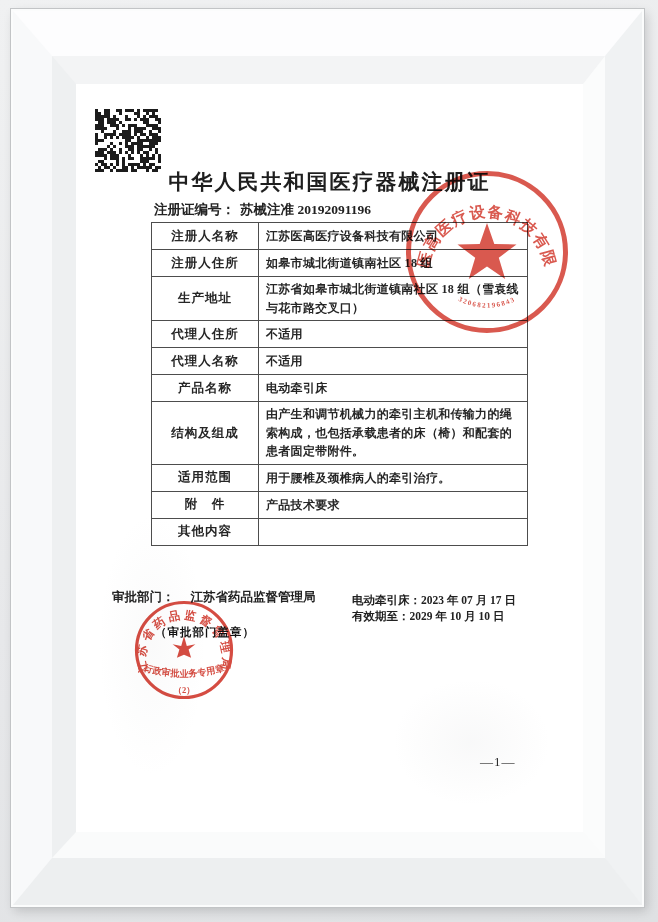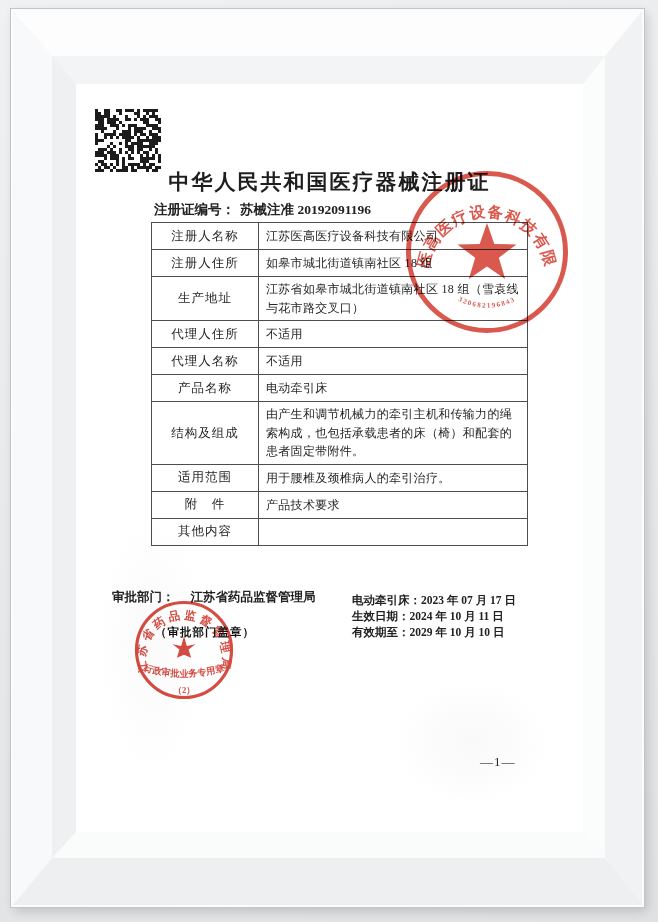--- a/index.html
+++ b/index.html
@@ -44,21 +44,21 @@
     font-weight:700;font-size:21px;letter-spacing:2px;color:#1e1e1e;
   }
   .regline{position:absolute;left:78px;top:117px;font-size:13.5px;font-weight:700;color:#222;}
   .regline .val{margin-left:5px;margin-top:40px;}
   table.cert{
     position:absolute;left:75px;top:138px;width:377px;
     border-collapse:collapse;table-layout:fixed;
   }
   table.cert td{
     border:1px solid #4d4d4d;vertical-align:middle;
-    font-weight:400;color:#262626;
+    font-weight:700;color:#262626;
   }
   table.cert tr{height:27px;}
   td.lbl{width:102px;text-align:center;font-size:12.5px;padding:3px 2px;letter-spacing:1px;}
   td.val{font-size:12px;padding:3px 7px;line-height:1.55;letter-spacing:.3px;}
   .dept{position:absolute;left:36px;top:505px;font-size:12.5px;font-weight:700;color:#222;z-index:2;}
   .dept .val{margin-left:16px;}
   .dates{position:absolute;left:276px;top:508px;z-index:2;}
   .dates .dline{font-size:11.5px;font-weight:700;color:#222;line-height:16px;white-space:nowrap;}
   .sealnote{
     position:absolute;left:79px;top:541px;font-size:11.5px;font-weight:700;
@@ -401,23 +401,20 @@
 
           <div class="dept">
             <span>审批部门：</span><span class="val">江苏省药品监督管理局</span>
           </div>
 
           <div class="dates">
             <div class="dline">
               <span>电动牵引床：</span><span>2023 年 07 月 17 日</span>
             </div>
             <div class="dline">
-              <span>生效日期：</span><span>2024 年 10 月 11 日</span>
-            </div>
-            <div class="dline">
               <span>有效期至：</span><span>2029 年 10 月 10 日</span>
             </div>
           </div>
 
           <div class="sealnote">（审批部门盖章）</div>
 
           <svg class="stamp stamp-authority" viewBox="0 0 104 104" xmlns="http://www.w3.org/2000/svg">
             <defs>
               <path id="aarc" d="M 15,70 A 38.5,38.5 0 1 1 89,70" fill="none"></path>
               <path id="abanner" d="M 13,73 Q 52,84 91,73" fill="none"></path>

